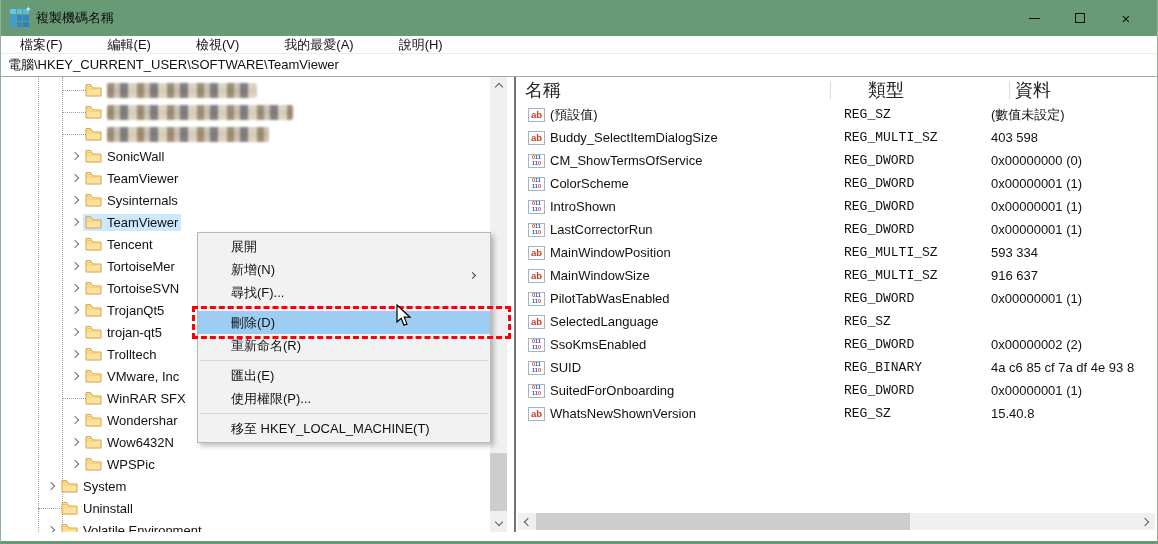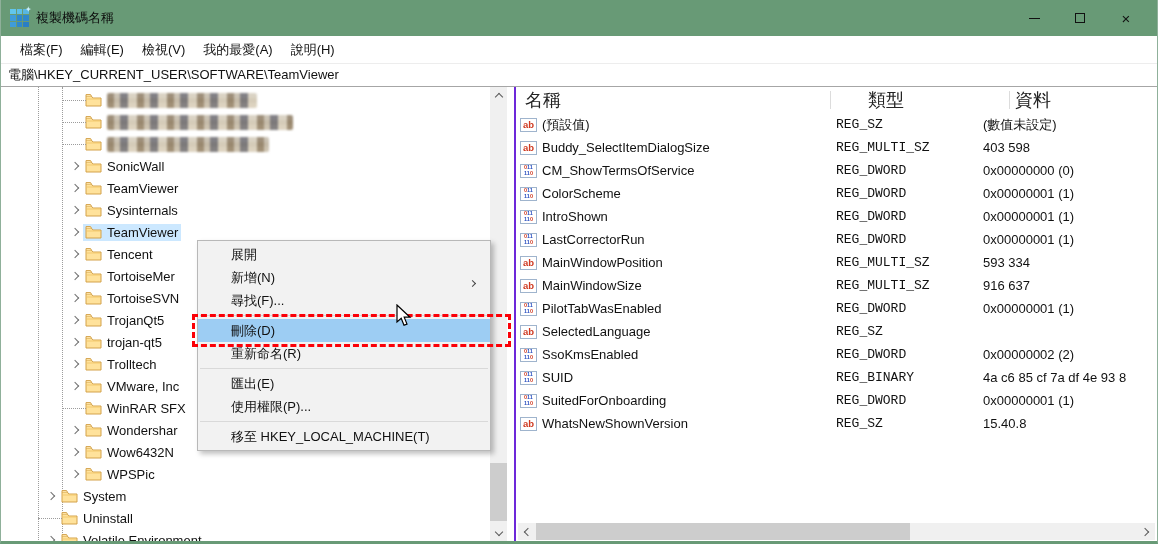--- a/index.html
+++ b/index.html
@@ -17,34 +17,34 @@
   .app-icon .spark { position: absolute; top: -3px; right: -3px; width: 7px; height: 7px;
     color: #cdeffa; font-size: 8px; line-height: 7px; font-style: normal; }
   .title-text { font-size: 13px; color: #0c0c0c; }
   .win-controls { margin-left: auto; display: flex; height: 36px; margin-right: 8px; }
   .win-btn { width: 46px; height: 36px; display: flex; align-items: center; justify-content: center; }
   .g-min { width: 11px; height: 1px; background: #111; }
   .g-max { width: 10px; height: 10px; border: 1px solid #111; }
   .g-close { font-size: 15px; color: #111; line-height: 15px; }
 
   
-  .menubar { height: 28px; background: #fff; display: flex; align-items: center;
-    padding-left: 10px; border-bottom: 1px solid #ededed; }
+  .menubar { height: 18px; background: #fff; display: flex; align-items: center;
+    padding-left: 10px; border-bottom: 1px solid #ededed; gap: 27px; }
   .menu-item { font-size: 13px; color: #111; padding: 0 9px; height: 100%;
     display: flex; align-items: center; }
 
   
   .addressbar { height: 23px; background: #fff; border-bottom: 1px solid #a6a6a6;
     display: flex; align-items: center; padding-left: 7px; font-size: 13px; color: #111; }
 
   
   .main { position: relative; height: 455px; display: flex; background: #fff; }
 
   .tree-panel { position: relative; width: 515px; height: 100%;
-    border-right: 2px solid #6d28d9; overflow: hidden; background: #fff; }
+    border-right: 2px solid #737373; overflow: hidden; background: #fff; }
   .guide { position: absolute; top: 0; border-left: 1px dotted #9c9c9c; width: 0; }
   .gA { left: 37px; height: 100%; }
   .gB { left: 61px; height: 490px; }
   .tree { position: absolute; top: 2px; left: 0; right: 30px; }
   .tree-row { height: 22px; display: flex; align-items: center; position: relative; white-space: nowrap; }
   .tree-row .expander { width: 16px; height: 16px; display: flex; align-items: center;
     justify-content: center; flex: 0 0 16px; }
   .lvl3 .expander { margin-left: 66px; }
   .lvl2 .expander { margin-left: 42px; }
   .chev { width: 6px; height: 6px; border-style: solid; border-color: #707070;
@@ -75,41 +75,41 @@
   .sb-chev { width: 6px; height: 6px; border-style: solid; border-color: #5a5a5a;
     border-width: 1.5px 1.5px 0 0; display: inline-block; }
 
   
   .list-panel { position: relative; flex: 1; height: 100%; background: #fff; overflow: hidden; }
   .list-header { height: 26px; display: flex; align-items: center; font-size: 18px; color: #222; }
   .lh-cell { height: 18px; display: flex; align-items: center; }
   .lh-name { width: 315px; padding-left: 9px; border-right: 1px solid #dcdcdc; }
   .lh-type { width: 147px; padding-left: 5px; border-right: 1px solid #dcdcdc; margin-left: 32px; }
   .lh-data { flex: 1; padding-left: 5px; }
-  .list-rows { position: absolute; top: 26px; left: 0; right: 0; }
+  .list-rows { position: absolute; top: 26px; left: 8px; right: 0; }
   .list-row { height: 23px; display: flex; align-items: center; font-size: 13px; color: #111; white-space: nowrap; }
   .cell-name { width: 315px; display: flex; align-items: center; padding-left: 4px; gap: 5px; overflow: hidden; }
   .cell-type { width: 147px; padding-left: 5px; font-family: Liberation Mono, monospace; }
   .cell-data { flex: 1; padding-left: 5px; overflow: hidden; }
   .val-icon { width: 17px; height: 14px; flex: 0 0 17px; border: 1px solid #9fb4cd;
     background: #fff; display: flex; align-items: center; justify-content: center;
     flex-direction: column; line-height: 1; }
   .val-icon.sz { color: #cf3a22; font-weight: bold; font-size: 9.5px;
     font-family: "Liberation Sans", sans-serif; }
   .val-icon.dword { font-size: 5.5px; font-weight: bold; color: #2b50c0; letter-spacing: 0; }
   .val-icon.dword .r { color: #cf3a22; font-style: normal; }
 
   
   .hscroll { position: absolute; left: 2px; right: 2px; bottom: 2px; height: 17px;
     background: #f0f0f0; display: flex; align-items: center; }
   .sb-track-h { flex: 1; position: relative; height: 17px; }
   .sb-thumb-h { position: absolute; top: 0; height: 17px; left: 1px; width: 374px; background: #cdcdcd; }
 
   
-  .context-menu { position: absolute; left: 196px; top: 240px; width: 294px;
+  .context-menu { position: absolute; left: 196px; top: 232px; width: 294px;
     background: #f2f2f2; border: 1px solid #b8b8b8; box-shadow: 3px 3px 5px rgba(0,0,0,.25);
     padding: 2px 0; z-index: 40; overflow: visible; }
   .cm-item { height: 23px; display: flex; align-items: center; padding-left: 33px;
     font-size: 13px; color: #111; position: relative; }
   .cm-item.highlighted { background: #9dcdf3; }
   .cm-sep { height: 1px; background: #d9d9d9; margin: 3px 2px; }
   .cm-sub { position: absolute; right: 12px; top: 8px; }
   .cm-sub .sb-chev { border-color: #444; width: 5px; height: 5px; border-width: 1.2px 1.2px 0 0; }
   .cm-annotation { position: absolute; left: -6px; right: -21px; top: -5px; bottom: -5px;
     border: 3px dashed #fb0007; pointer-events: none; z-index: 60; }

